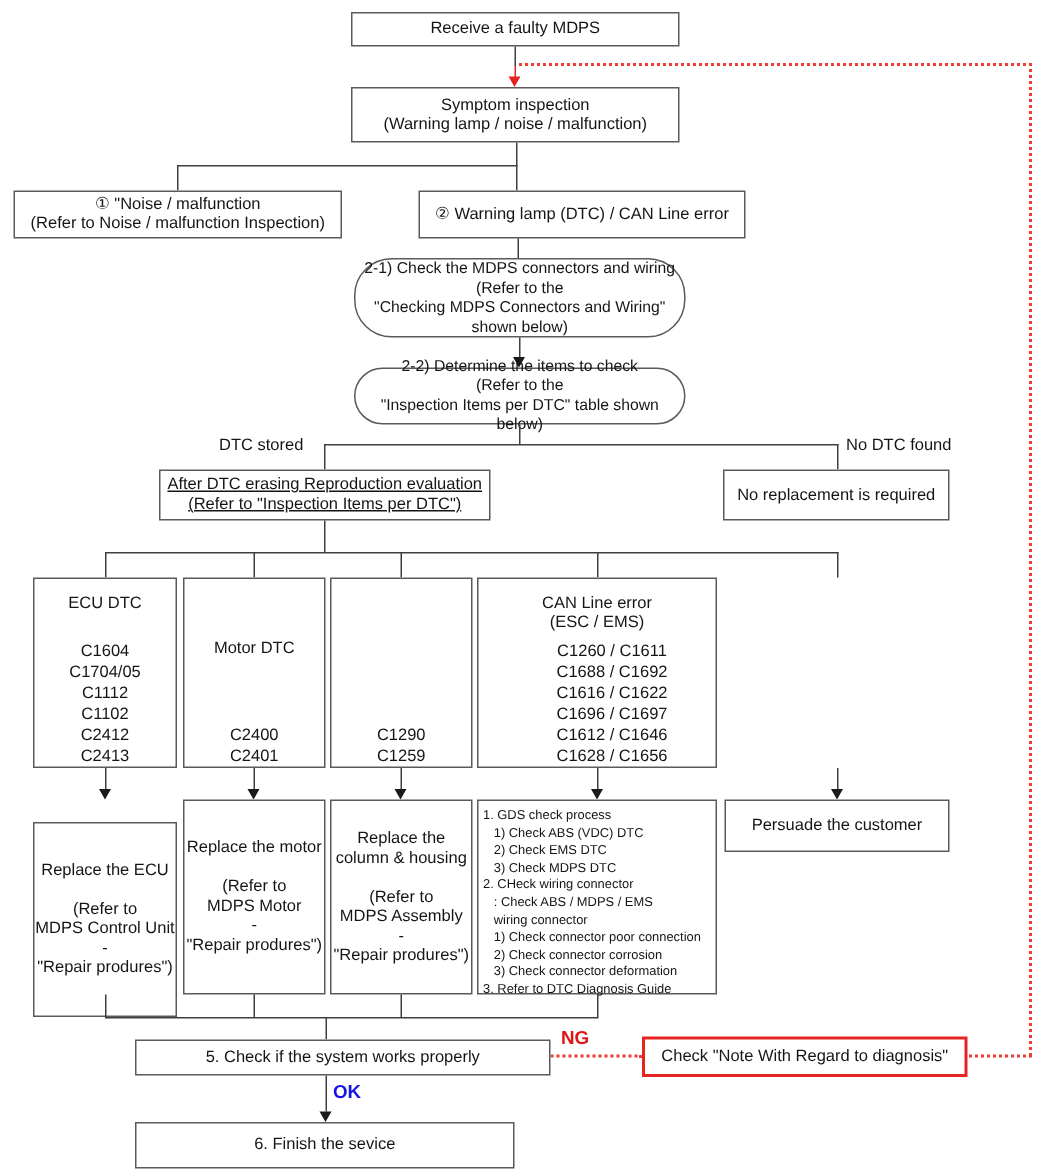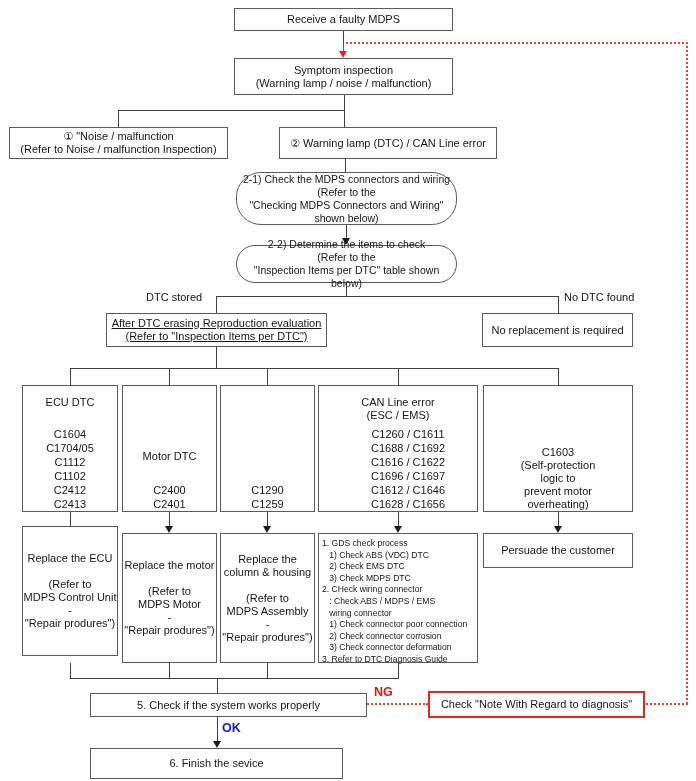--- a/index.html
+++ b/index.html
@@ -90,55 +90,50 @@
     <span>ECU DTC</span>
     <span class="codes" style="margin-top:18px;">C1604
 C1704/05
 C1112
 C1102
 C2412
 C2413</span>
   </div>
   <div class="box top" style="left:122px;top:385px;width:95px;height:127px;">
     <span>Motor DTC</span>
-    <span class="codes" style="margin-top:20px;">C2400
+    <span class="codes" style="margin-top:44px;">C2400
 C2401</span>
   </div>
   <div class="box top" style="left:220px;top:385px;width:95px;height:127px;">
     <span class="codes" style="margin-top:7px;">C1290
 C1259</span>
   </div>
   <div class="box top" style="left:318px;top:385px;width:160px;height:127px;">
     <span>CAN Line error
 (ESC / EMS)</span>
     <span class="codes" style="margin-top:5px;margin-left:20px;">C1260 / C1611
 C1688 / C1692
 C1616 / C1622
 C1696 / C1697
 C1612 / C1646
 C1628 / C1656</span>
   </div>
-  <div class="box top" style="left:483px;top:385px;width:150px;height:127px;padding-top:17px;">C1603
-(Self-protection
-logic to
-prevent motor
-overheating)</div>
 
   <div class="v" style="left:70px;top:512px;height:15px;"></div>
   <div class="arr" style="left:66px;top:526px;"></div>
   <div class="v" style="left:169px;top:512px;height:15px;"></div>
   <div class="arr" style="left:165px;top:526px;"></div>
   <div class="v" style="left:267px;top:512px;height:15px;"></div>
   <div class="arr" style="left:263px;top:526px;"></div>
   <div class="v" style="left:398px;top:512px;height:15px;"></div>
   <div class="arr" style="left:394px;top:526px;"></div>
   <div class="v" style="left:558px;top:512px;height:15px;"></div>
   <div class="arr" style="left:554px;top:526px;"></div>
 
-  <div class="box" style="left:22px;top:526px;width:96px;height:130px;">Replace the ECU
+  <div class="box" style="left:22px;top:548px;width:96px;height:130px;">Replace the ECU
 
 (Refer to
 MDPS Control Unit
 -
 "Repair produres")</div>
   <div class="box" style="left:122px;top:533px;width:95px;height:130px;">Replace the motor
 
 (Refer to
 MDPS Motor
 -

